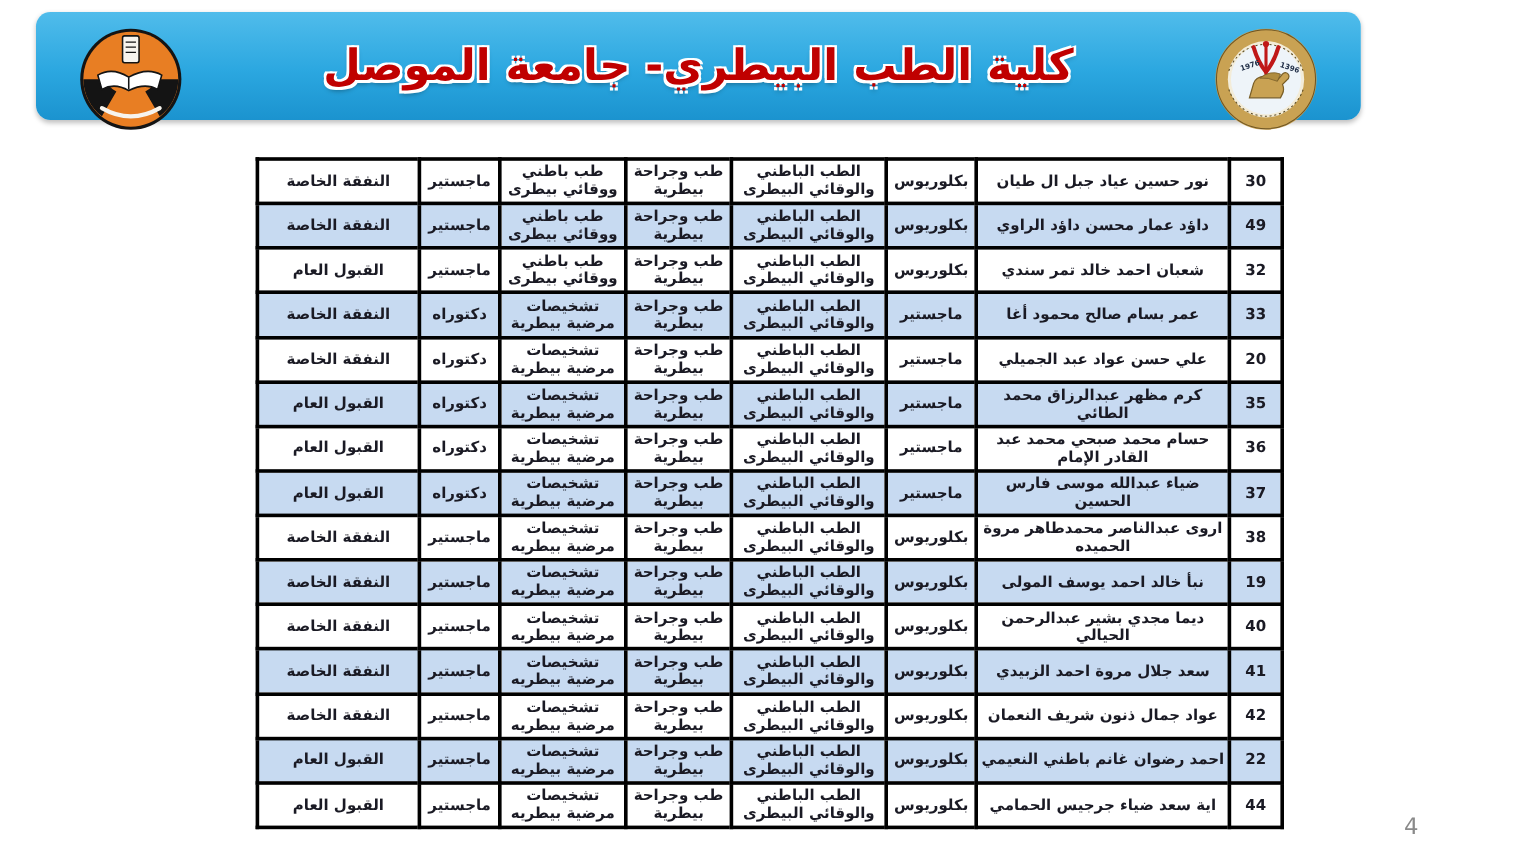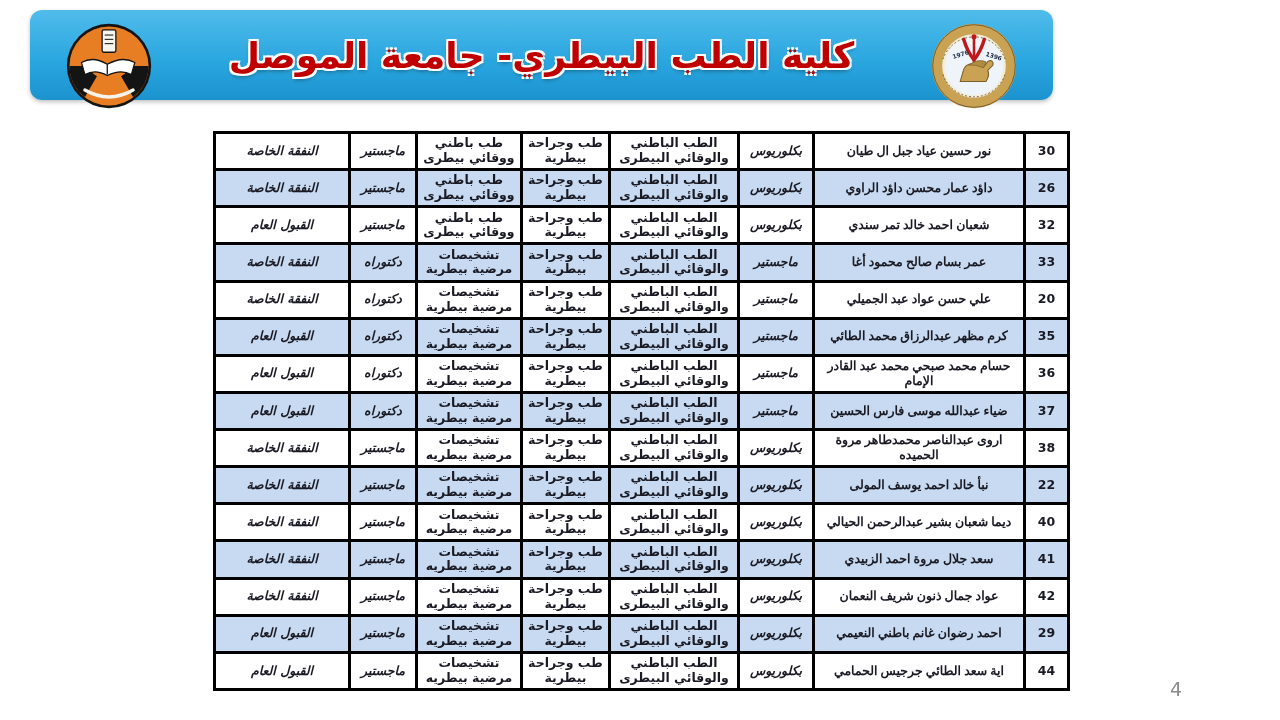--- a/index.html
+++ b/index.html
@@ -8,21 +8,21 @@
     font-family: "DejaVu Sans", sans-serif;
     background: #ffffff;
     position: relative;
   }
   .slide { position: absolute; inset: 0; background: #ffffff; }
 
   
   .banner {
     position: absolute;
     left: 30px; top: 10px;
-    width: 1023px; height: 90px;
+    width: 1104px; height: 90px;
     border-radius: 12px;
     background: linear-gradient(to bottom, #50bceb 0%, #2ba7e0 55%, #1b93cf 100%);
     box-shadow: 0 2px 4px rgba(0,0,0,0.25);
     display: flex;
     align-items: center;
     justify-content: center;
   }
   .banner h1 {
     direction: rtl;
     font-size: 36px;
@@ -57,22 +57,22 @@
     color: #1a1a24;
     font-weight: bold;
     font-size: 12.5px;
     line-height: 1.18;
     padding: 1px 2px;
     overflow: hidden;
     background: #ffffff;
   }
   tr.alt td { background: #c7daf1; }
   td.c-no   { font-size: 14px; font-weight: 600; color: #3c3c3c; }
-  td.c-name { text-align: right; padding-right: 3px; font-size: 13px; font-family: Liberation Serif, serif; }
-  td.c-adm, td.c-deg, td.c-cert { font-size: 13px; font-style: italic; }
+  td.c-name { text-align: right; padding-right: 3px; font-size: 13px; }
+  td.c-adm, td.c-deg, td.c-cert { font-size: 13px; }
 
   
   .page-number {
     position: absolute;
     right: 98px; bottom: 20px;
     font-size: 19px;
     color: #8a8a8a;
   }
 </style>
 </head>
@@ -134,21 +134,21 @@
     <td class="c-no">30</td>
     <td class="c-name">نور حسين عياد جبل ال طيان</td>
     <td class="c-cert">بكلوريوس</td>
     <td class="c-dept">الطب الباطني والوقائي البيطرى</td>
     <td class="c-branch">طب وجراحة بيطرية</td>
     <td class="c-spec">طب باطني ووقائي بيطرى</td>
     <td class="c-deg">ماجستير</td>
     <td class="c-adm">النفقة الخاصة</td>
   </tr>
           <tr class="alt">
-    <td class="c-no">26</td>
+    <td class="c-no">49</td>
     <td class="c-name">داؤد عمار محسن داؤد الراوي</td>
     <td class="c-cert">بكلوريوس</td>
     <td class="c-dept">الطب الباطني والوقائي البيطرى</td>
     <td class="c-branch">طب وجراحة بيطرية</td>
     <td class="c-spec">طب باطني ووقائي بيطرى</td>
     <td class="c-deg">ماجستير</td>
     <td class="c-adm">النفقة الخاصة</td>
   </tr>
           <tr>
     <td class="c-no">32</td>
@@ -214,32 +214,32 @@
     <td class="c-no">38</td>
     <td class="c-name">اروى عبدالناصر محمدطاهر مروة الحميده</td>
     <td class="c-cert">بكلوريوس</td>
     <td class="c-dept">الطب الباطني والوقائي البيطرى</td>
     <td class="c-branch">طب وجراحة بيطرية</td>
     <td class="c-spec">تشخيصات مرضية بيطريه</td>
     <td class="c-deg">ماجستير</td>
     <td class="c-adm">النفقة الخاصة</td>
   </tr>
           <tr class="alt">
-    <td class="c-no">22</td>
+    <td class="c-no">19</td>
     <td class="c-name">نبأ خالد احمد يوسف المولى</td>
     <td class="c-cert">بكلوريوس</td>
     <td class="c-dept">الطب الباطني والوقائي البيطرى</td>
     <td class="c-branch">طب وجراحة بيطرية</td>
     <td class="c-spec">تشخيصات مرضية بيطريه</td>
     <td class="c-deg">ماجستير</td>
     <td class="c-adm">النفقة الخاصة</td>
   </tr>
           <tr>
     <td class="c-no">40</td>
-    <td class="c-name">ديما شعبان بشير عبدالرحمن الحيالي</td>
+    <td class="c-name">ديما مجدي بشير عبدالرحمن الحيالي</td>
     <td class="c-cert">بكلوريوس</td>
     <td class="c-dept">الطب الباطني والوقائي البيطرى</td>
     <td class="c-branch">طب وجراحة بيطرية</td>
     <td class="c-spec">تشخيصات مرضية بيطريه</td>
     <td class="c-deg">ماجستير</td>
     <td class="c-adm">النفقة الخاصة</td>
   </tr>
           <tr class="alt">
     <td class="c-no">41</td>
     <td class="c-name">سعد جلال مروة احمد الزبيدي</td>
@@ -254,32 +254,32 @@
     <td class="c-no">42</td>
     <td class="c-name">عواد جمال ذنون شريف النعمان</td>
     <td class="c-cert">بكلوريوس</td>
     <td class="c-dept">الطب الباطني والوقائي البيطرى</td>
     <td class="c-branch">طب وجراحة بيطرية</td>
     <td class="c-spec">تشخيصات مرضية بيطريه</td>
     <td class="c-deg">ماجستير</td>
     <td class="c-adm">النفقة الخاصة</td>
   </tr>
           <tr class="alt">
-    <td class="c-no">29</td>
+    <td class="c-no">22</td>
     <td class="c-name">احمد رضوان غانم باطني النعيمي</td>
     <td class="c-cert">بكلوريوس</td>
     <td class="c-dept">الطب الباطني والوقائي البيطرى</td>
     <td class="c-branch">طب وجراحة بيطرية</td>
     <td class="c-spec">تشخيصات مرضية بيطريه</td>
     <td class="c-deg">ماجستير</td>
     <td class="c-adm">القبول العام</td>
   </tr>
           <tr>
     <td class="c-no">44</td>
-    <td class="c-name">اية سعد الطائي جرجيس الحمامي</td>
+    <td class="c-name">اية سعد ضياء جرجيس الحمامي</td>
     <td class="c-cert">بكلوريوس</td>
     <td class="c-dept">الطب الباطني والوقائي البيطرى</td>
     <td class="c-branch">طب وجراحة بيطرية</td>
     <td class="c-spec">تشخيصات مرضية بيطريه</td>
     <td class="c-deg">ماجستير</td>
     <td class="c-adm">القبول العام</td>
   </tr>
         </tbody>
     </table>
   </div>

